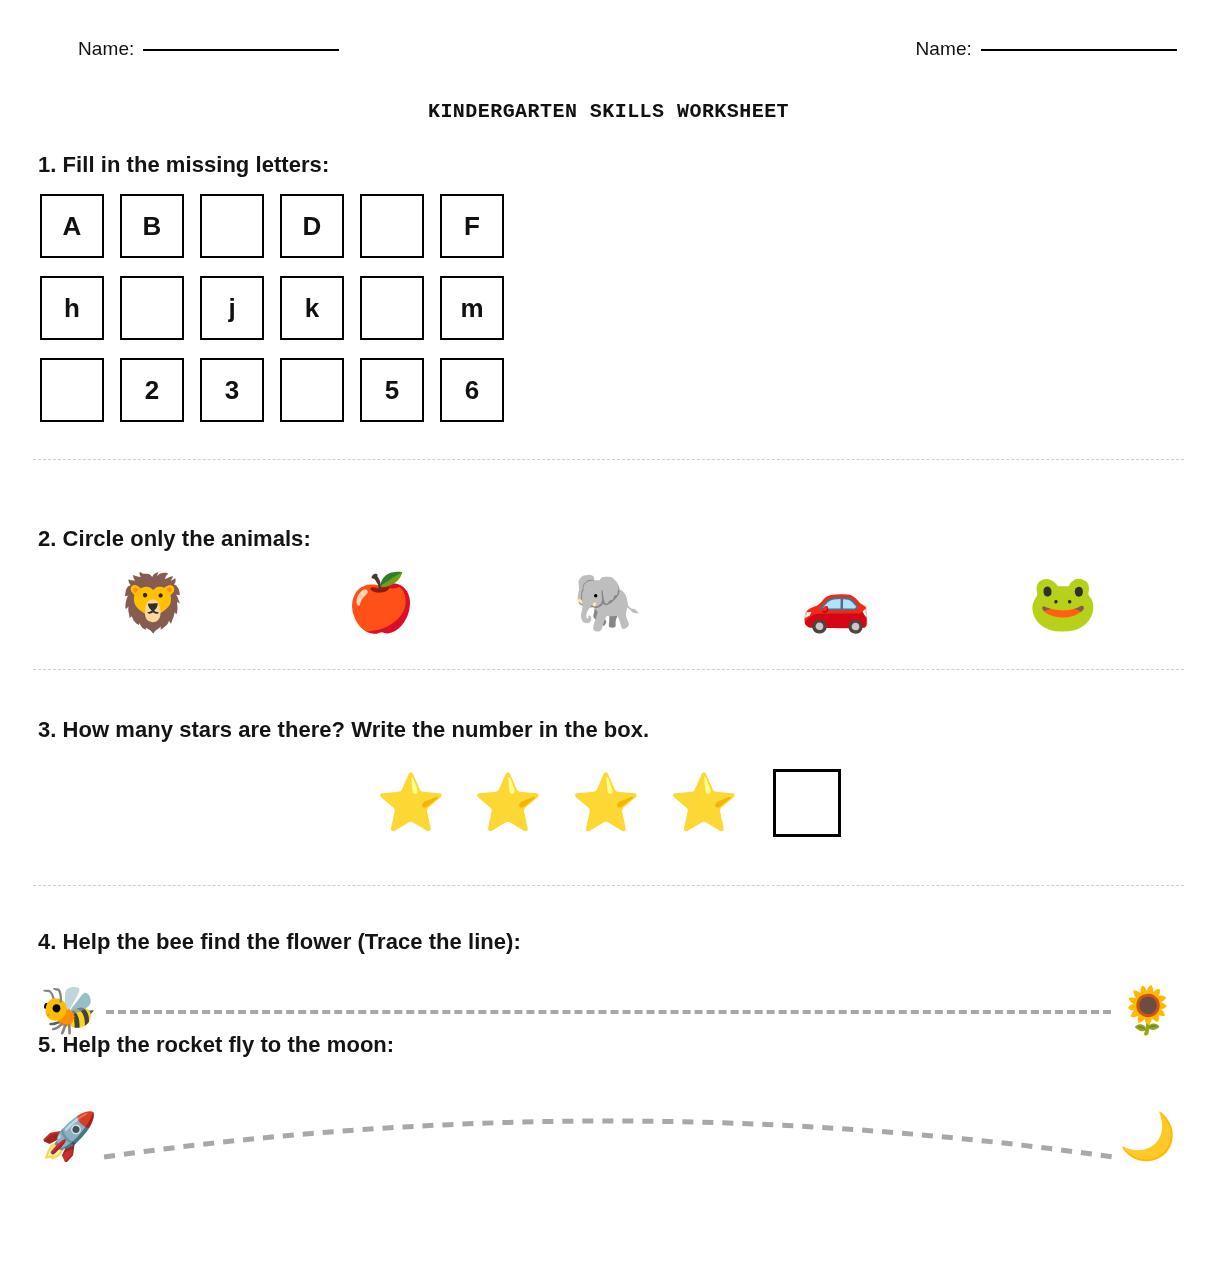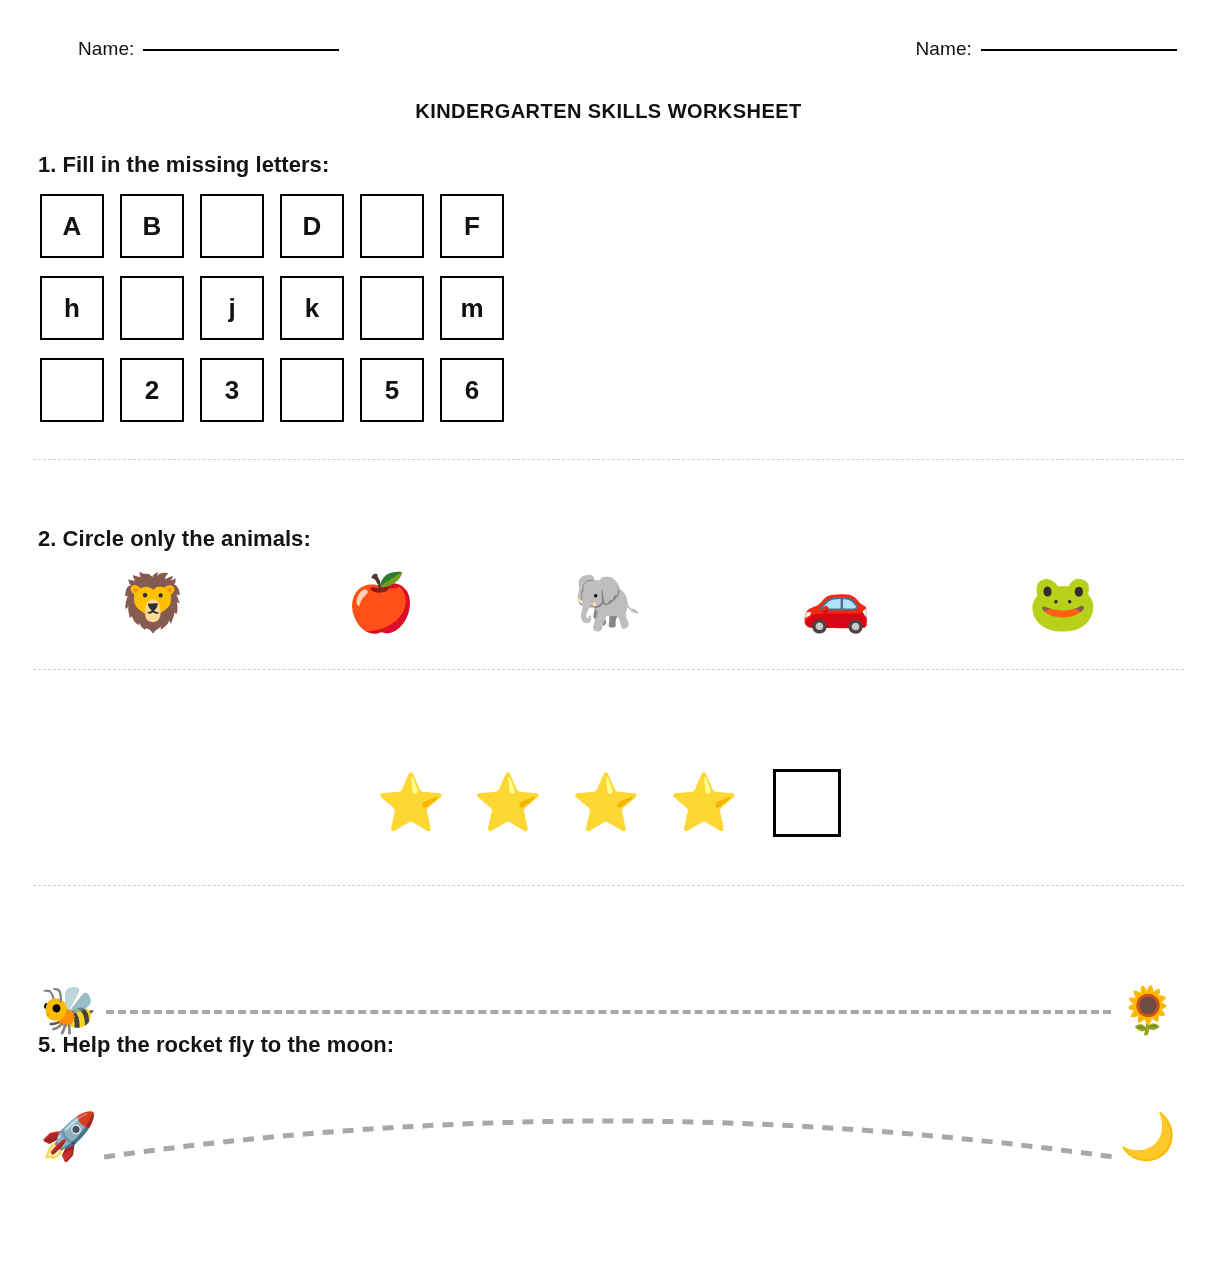--- a/index.html
+++ b/index.html
@@ -60,20 +60,21 @@
   .worksheet-title {
     position: absolute;
     top: 100px;
     left: 0;
     width: 100%;
     text-align: center;
     font-size: 20px;
     font-weight: 700;
     letter-spacing: .45px;
     color: #111111;
+    font-family: Liberation Mono, monospace;
   }
 
   
   .q-heading {
     position: absolute;
     left: 38px;
     font-size: 22px;
     font-weight: 700;
     color: #141414;
     letter-spacing: .05px;
@@ -259,31 +260,33 @@
   <div class="emoji-row" id="section2-row">
     <div class="emoji-slot">🦁</div>
     <div class="emoji-slot">🍎</div>
     <div class="emoji-slot">🐘</div>
     <div class="emoji-slot">🚗</div>
     <div class="emoji-slot">🐸</div>
   </div>
 
   <div class="divider" style="top:669px"></div>
 
+  <div class="q-heading" style="top:717px">3. How many stars are there? Write the number in the box.</div>
 
   <div class="stars-row">
     <span class="star">⭐</span>
     <span class="star">⭐</span>
     <span class="star">⭐</span>
     <span class="star">⭐</span>
     <span class="answer-box"></span>
   </div>
 
   <div class="divider" style="top:885px"></div>
 
+  <div class="q-heading" style="top:929px">4. Help the bee find the flower (Trace the line):</div>
 
   <div class="trace-row" id="section4-row">
     <span class="trace-emoji">🐝</span>
     <span class="trace-path">
       <span class="dash-line"></span>
     </span>
     <span class="trace-emoji">🌻</span>
   </div>
 
   <div class="q-heading" style="top:1032px">5. Help the rocket fly to the moon:</div>

